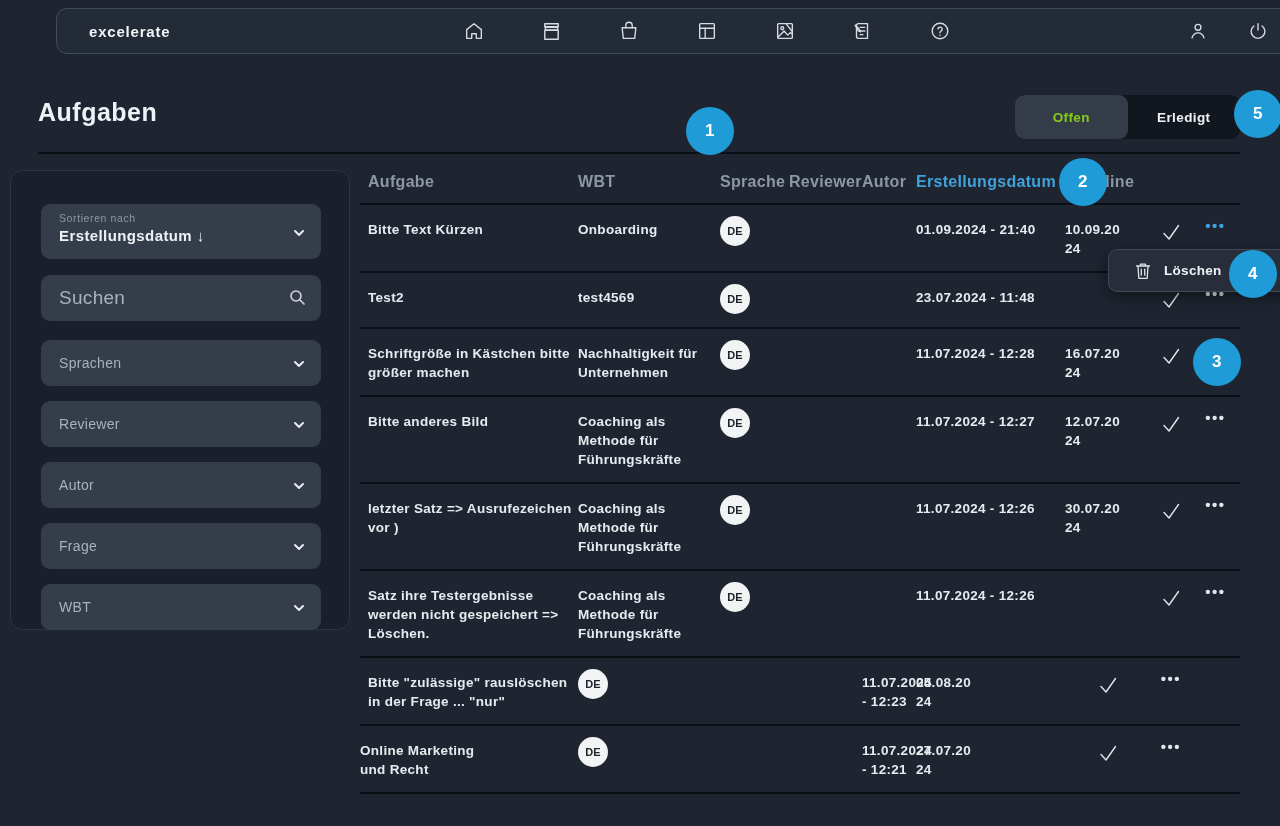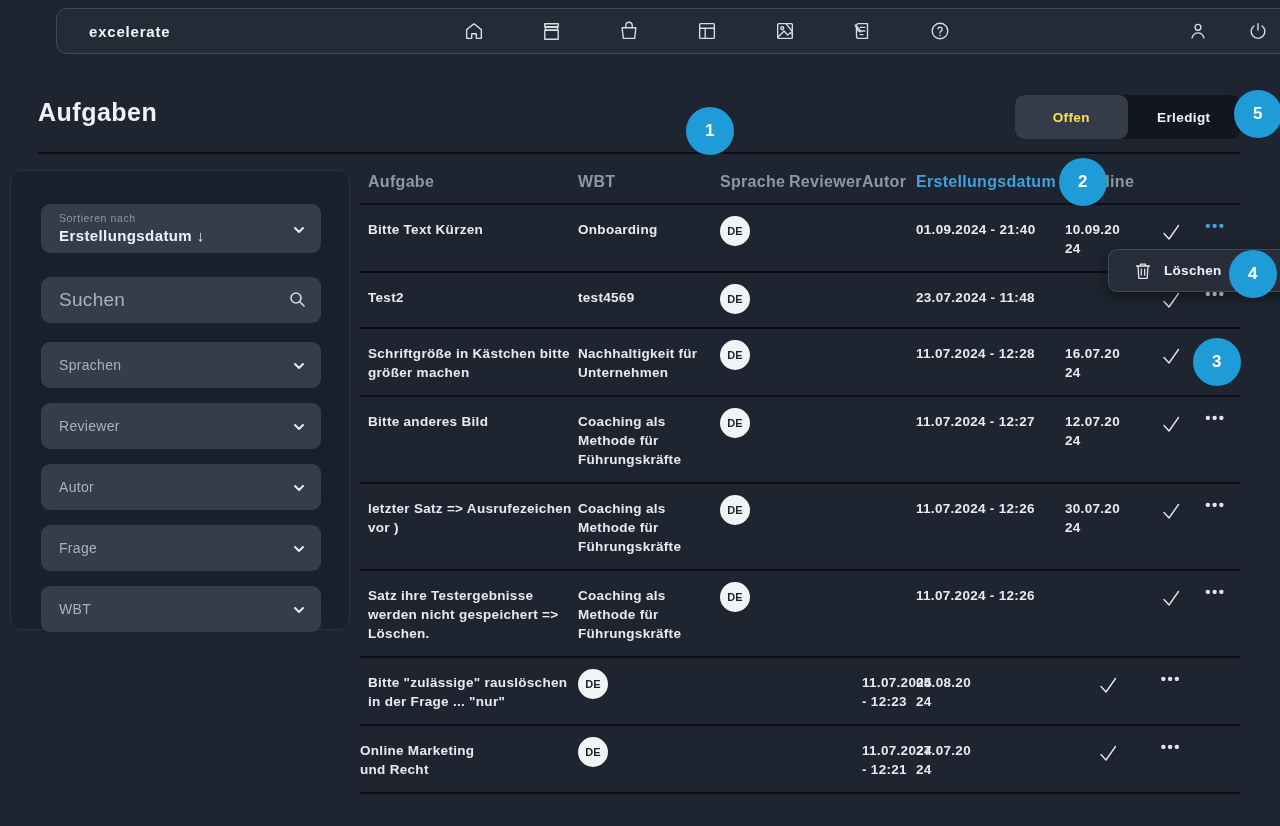--- a/index.html
+++ b/index.html
@@ -27,35 +27,35 @@
   
   .page-title{position:absolute;left:38px;top:98px;font-size:25px;font-weight:600;color:#eef1f5;letter-spacing:.5px;}
   .title-divider{position:absolute;left:38px;top:152px;width:1202px;height:2px;background:#0b0f15;}
 
   .toggle{
     position:absolute;left:1015px;top:95px;width:225px;height:44px;
     border-radius:9px;overflow:hidden;display:flex;background:#12171f;
   }
   .toggle .seg{flex:1;display:flex;align-items:center;justify-content:center;
     font-size:13.5px;font-weight:bold;cursor:pointer;letter-spacing:.4px;}
-  .seg-open{background:#343c49;border-radius:9px;color:#fde047;flex:0 0 104px;}
+  .seg-open{background:#343c49;border-radius:9px;color:#84cc16;flex:0 0 104px;}
   .seg-done{color:#eef1f5;}
 
   
   .sidebar{
     position:absolute;left:10px;top:170px;width:340px;height:460px;
     background:#1a202b;border:1px solid #2c3341;border-radius:12px;
     box-sizing:border-box;padding:33px 30px 0 30px;
   }
   .control{
     background:#353d4b;border-radius:9px;position:relative;
     box-sizing:border-box;width:280px;color:#a9b1bd;
   }
   .control .chev{position:absolute;right:16px;top:50%;margin-top:-3px;}
-  .sortbox{height:49px;margin-bottom:24px;padding:8px 16px 0 18px;}
+  .sortbox{height:55px;margin-bottom:16px;padding:8px 16px 0 18px;}
   .sortbox .mini-label{font-size:10.5px;color:#8d96a2;letter-spacing:.6px;}
   .sortbox .sort-value{font-size:15px;font-weight:bold;color:#eef1f4;margin-top:3px;letter-spacing:.4px;}
   .searchbox{height:46px;margin-bottom:19px;display:flex;align-items:center;padding-left:18px;font-size:19px;}
   .searchbox .mag{position:absolute;right:15px;top:13px;}
   .filter{height:46px;margin-bottom:15px;display:flex;align-items:center;padding-left:18px;font-size:14px;cursor:pointer;}
 
   
   .tablewrap{position:absolute;left:360px;top:160px;width:880px;}
   .thead{
     display:grid;grid-template-columns:218px 142px 69px 73px 54px 149px 86px 40px 1fr;

